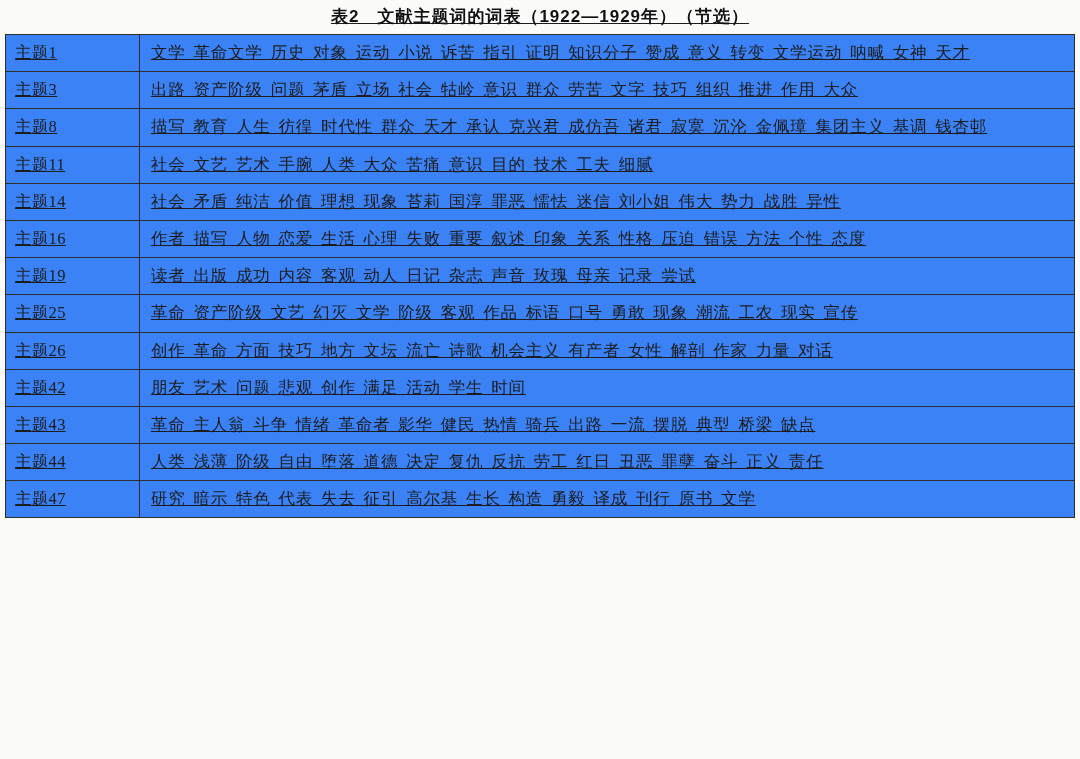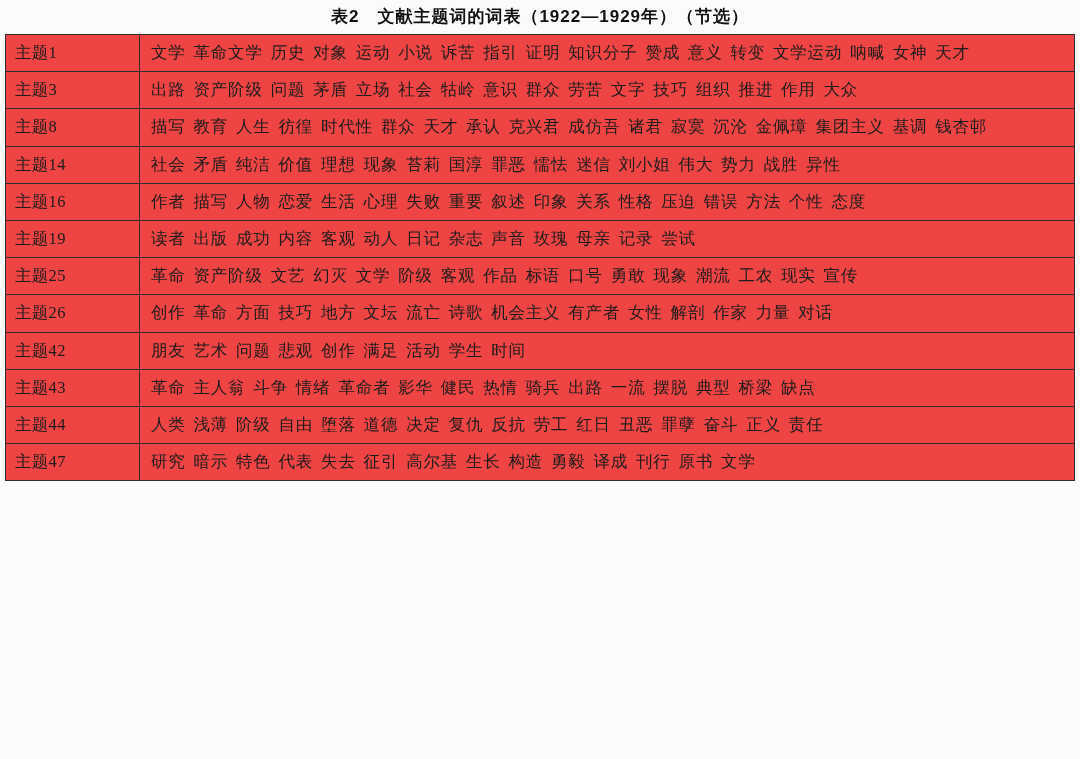--- a/index.html
+++ b/index.html
@@ -12,35 +12,36 @@
     height: 759px;
     overflow: hidden;
     font-family: "Liberation Serif", "DejaVu Serif", serif;
     color: #1c1c1c;
   }
   .page {
     box-sizing: border-box;
     width: 1080px;
     height: 759px;
     padding: 2px 5px 4px 5px;
+    text-decoration: underline;
   }
   .table-title {
     text-align: center;
     font-family: "Liberation Sans", "DejaVu Sans", sans-serif;
     font-weight: bold;
     font-size: 17px;
     letter-spacing: 1px;
     padding: 3px 0 6px 0;
     color: #111;
   }
   table.topics {
     width: 1070px;
     border-collapse: collapse;
     table-layout: fixed;
-    background: #ef4444;
+    background: #3b82f6;
   }
   table.topics td {
     border: 1.6px solid #2d2d2d;
     height: 36.2px;
     font-size: 16.5px;
     vertical-align: middle;
     overflow: hidden;
     white-space: nowrap;
   }
   td.label-cell {
@@ -72,20 +73,24 @@
     <td class="words-cell">出路 资产阶级 问题 茅盾 立场 社会 牯岭 意识 群众 劳苦 文字 技巧 组织 推进 作用 大众</td>
   </tr>
 
 
 
   <tr>
     <td class="label-cell">主题8</td>
     <td class="words-cell">描写 教育 人生 彷徨 时代性 群众 天才 承认 克兴君 成仿吾 诸君 寂寞 沉沦 金佩璋 集团主义 基调 钱杏邨</td>
   </tr>
 
+  <tr>
+    <td class="label-cell">主题11</td>
+    <td class="words-cell">社会 文艺 艺术 手腕 人类 大众 苦痛 意识 目的 技术 工夫 细腻</td>
+  </tr>
 
   <tr>
     <td class="label-cell">主题14</td>
     <td class="words-cell">社会 矛盾 纯洁 价值 理想 现象 苔莉 国淳 罪恶 懦怯 迷信 刘小姐 伟大 势力 战胜 异性</td>
   </tr>
 
   <tr>
     <td class="label-cell">主题16</td>
     <td class="words-cell">作者 描写 人物 恋爱 生活 心理 失败 重要 叙述 印象 关系 性格 压迫 错误 方法 个性 态度</td>
   </tr>

